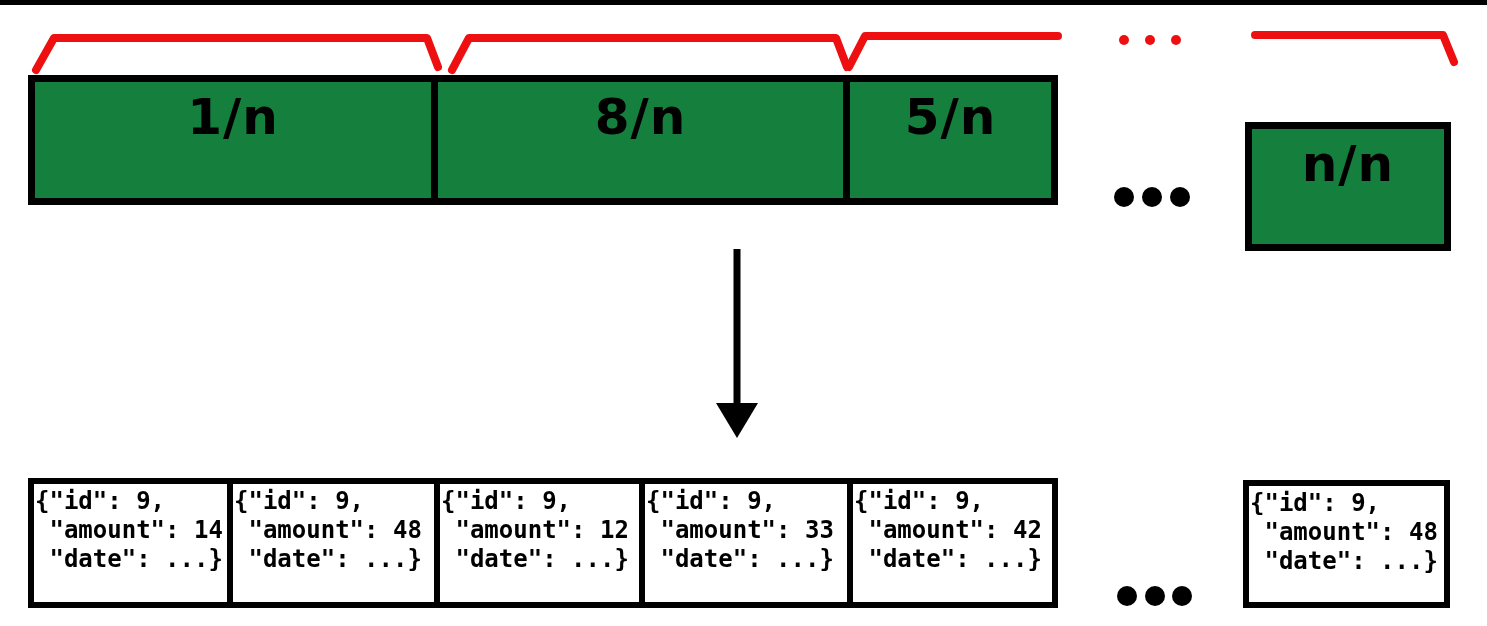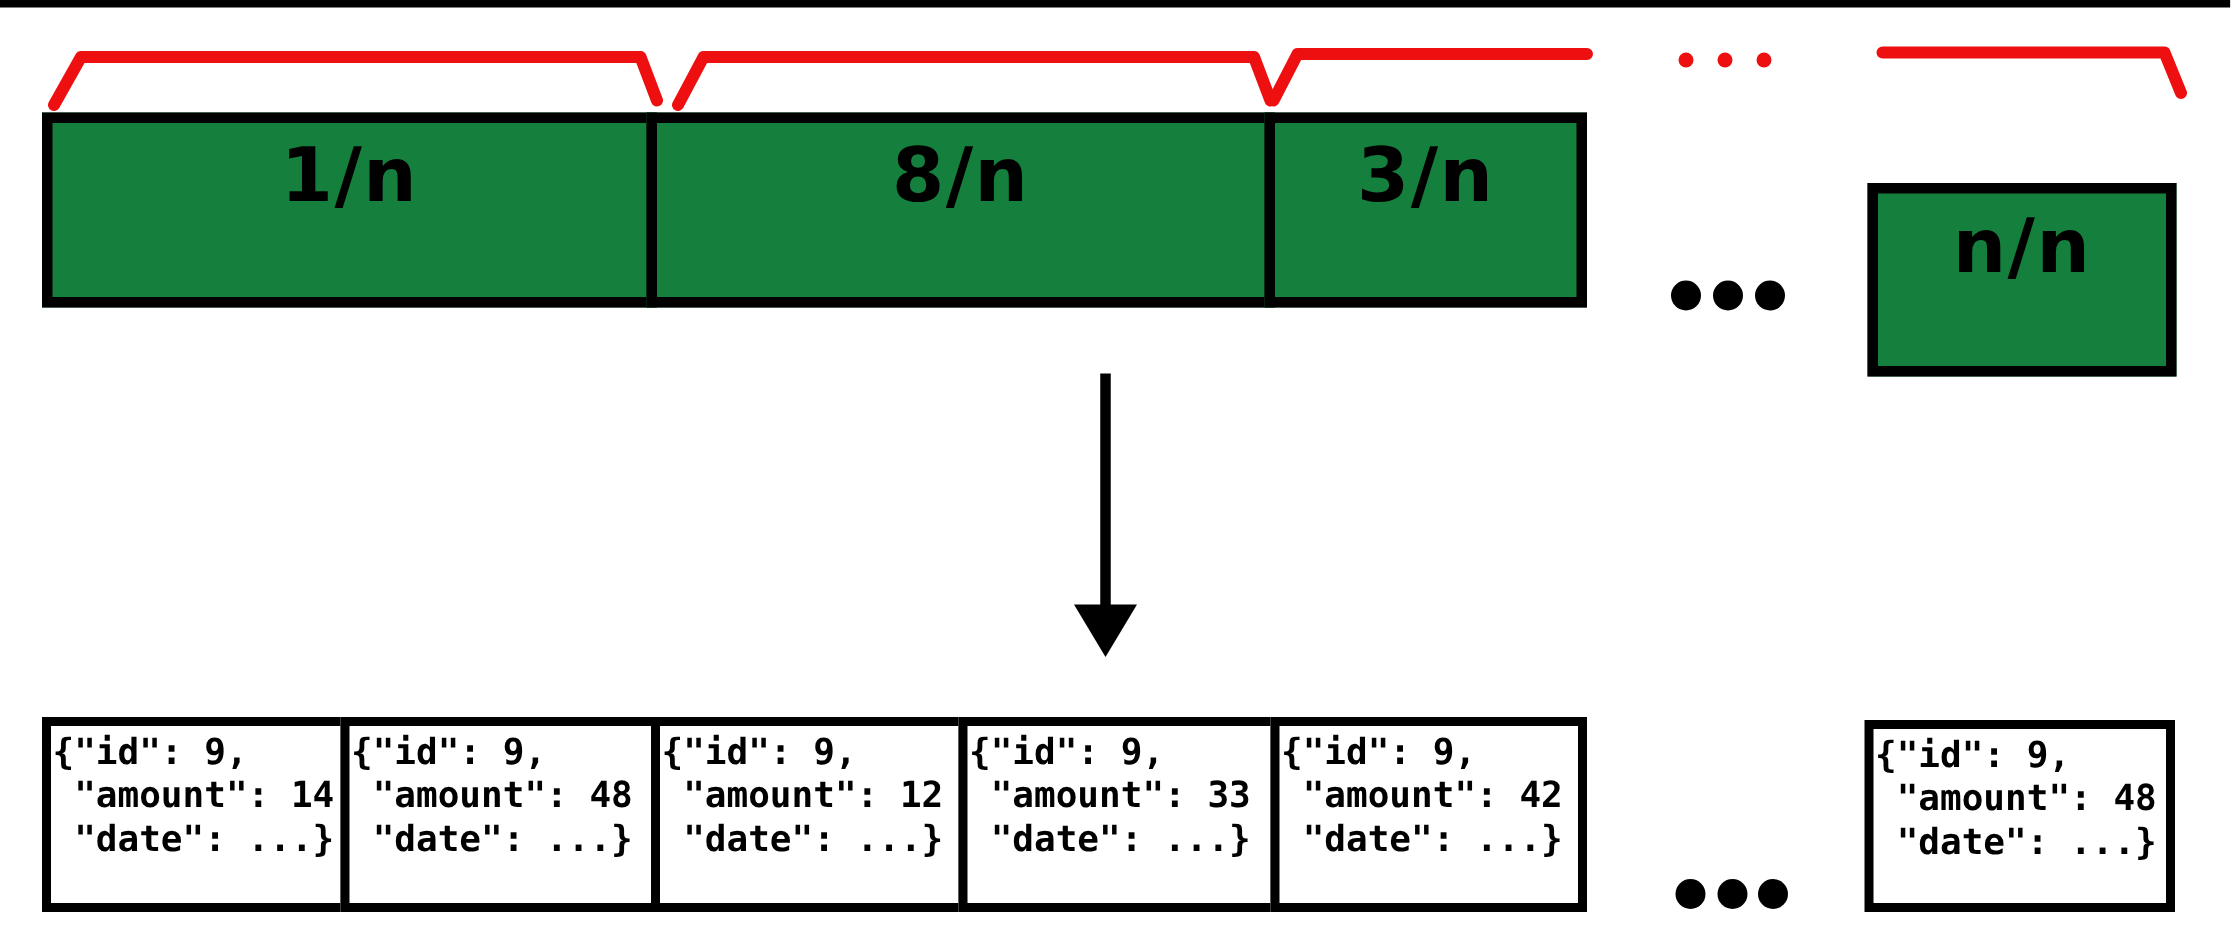--- a/index.html
+++ b/index.html
@@ -69,21 +69,21 @@
 
   <div class="abs topbar"></div>
 
   <div class="abs chunk" style="left:28px; top:75px; width:410px; height:130px;">
     <span class="chunk-label">1/n</span>
   </div>
   <div class="abs chunk" style="left:431px; top:75px; width:419px; height:130px;">
     <span class="chunk-label">8/n</span>
   </div>
   <div class="abs chunk" style="left:843px; top:75px; width:215px; height:130px;">
-    <span class="chunk-label">3/n</span>
+    <span class="chunk-label">5/n</span>
   </div>
   <div class="abs chunk" style="left:1245px; top:77px; width:206px; height:129px;margin-top:45px;">
     <span class="chunk-label">n/n</span>
   </div>
 
   <div class="abs record" style="left:28px; top:478px; width:205px; height:130px;">
     <span class="record-text">{"id": 9,
  "amount": 14
  "date": ...}</span>
   </div>

